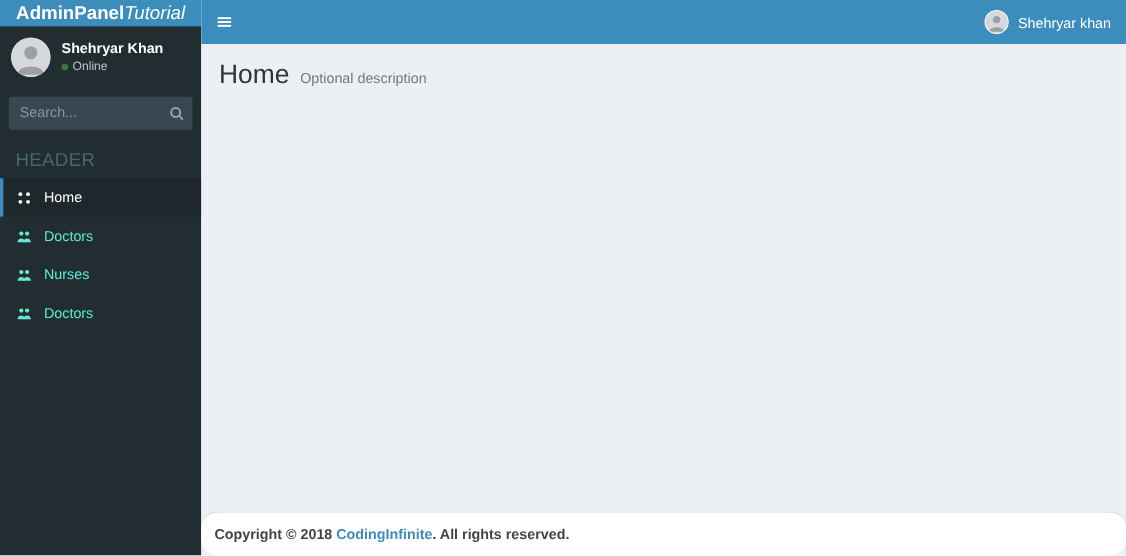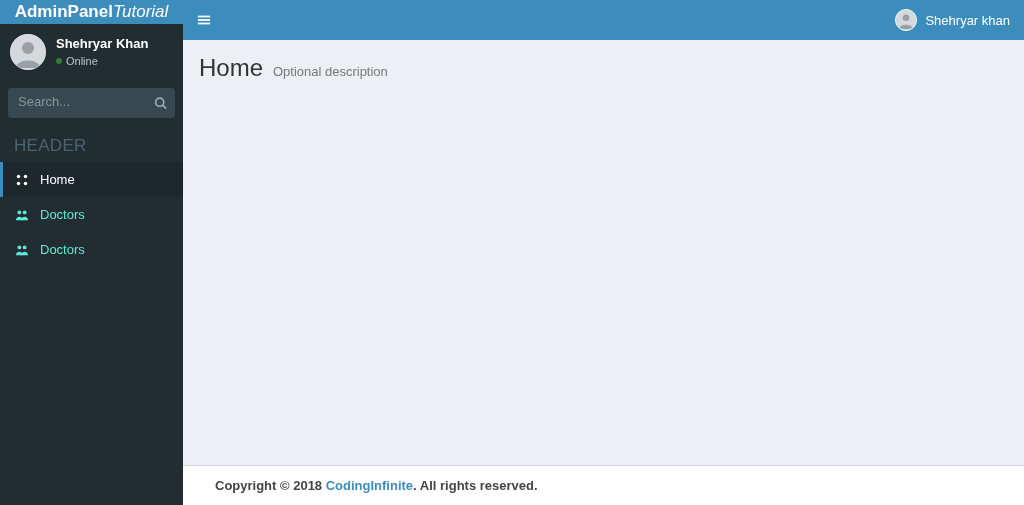--- a/index.html
+++ b/index.html
@@ -75,21 +75,21 @@
       display: flex; align-items: center; justify-content: center; overflow: hidden;
     }
     
     .content-header { padding: 14px 16px 8px; color: #333; }
     .content-header h1 { font-size: 24px; font-weight: 500; display: inline; color: #333; }
     .content-header small { color: #777; font-size: 13px; margin-left: 6px; font-weight: 300; }
     
     .content-body { flex: 1; }
     
     .footer {
-      background: #fff; border-top: 1px solid #d2d6de; padding: 12px 32px; font-size: 13px; color: #444;
+      background: #fff; border-top: 1px solid #d2d6de; padding: 12px 12px; font-size: 13px; color: #444; border-radius: 15px;
     }
     .footer a { color: #3c8dbc; text-decoration: none; }
     
     svg { display: block; }
   </style>
 </head>
 <body>
 
 <div class="layout">
 
@@ -147,20 +147,31 @@
         <svg width="14" height="14" viewBox="0 0 16 16" fill="currentColor">
             <circle cx="5" cy="5" r="2.2"></circle>
             <circle cx="11" cy="5" r="2.2"></circle>
             <path d="M1 14c0-2.5 2-4 4-4s4 1.5 4 4z"></path>
             <path d="M7 14c0-2.5 2-4 4-4s4 1.5 4 4z"></path>
           </svg>
       </span>
       <span>Doctors</span>
     </div>
 
+    <div class="nav-item">
+      <span class="icon">
+        <svg width="14" height="14" viewBox="0 0 16 16" fill="currentColor">
+            <circle cx="5" cy="5" r="2.2"></circle>
+            <circle cx="11" cy="5" r="2.2"></circle>
+            <path d="M1 14c0-2.5 2-4 4-4s4 1.5 4 4z"></path>
+            <path d="M7 14c0-2.5 2-4 4-4s4 1.5 4 4z"></path>
+          </svg>
+      </span>
+      <span>Nurses</span>
+    </div>
 
     <div class="nav-item">
       <span class="icon">
         <svg width="14" height="14" viewBox="0 0 16 16" fill="currentColor">
             <circle cx="5" cy="5" r="2.2"></circle>
             <circle cx="11" cy="5" r="2.2"></circle>
             <path d="M1 14c0-2.5 2-4 4-4s4 1.5 4 4z"></path>
             <path d="M7 14c0-2.5 2-4 4-4s4 1.5 4 4z"></path>
           </svg>
       </span>

